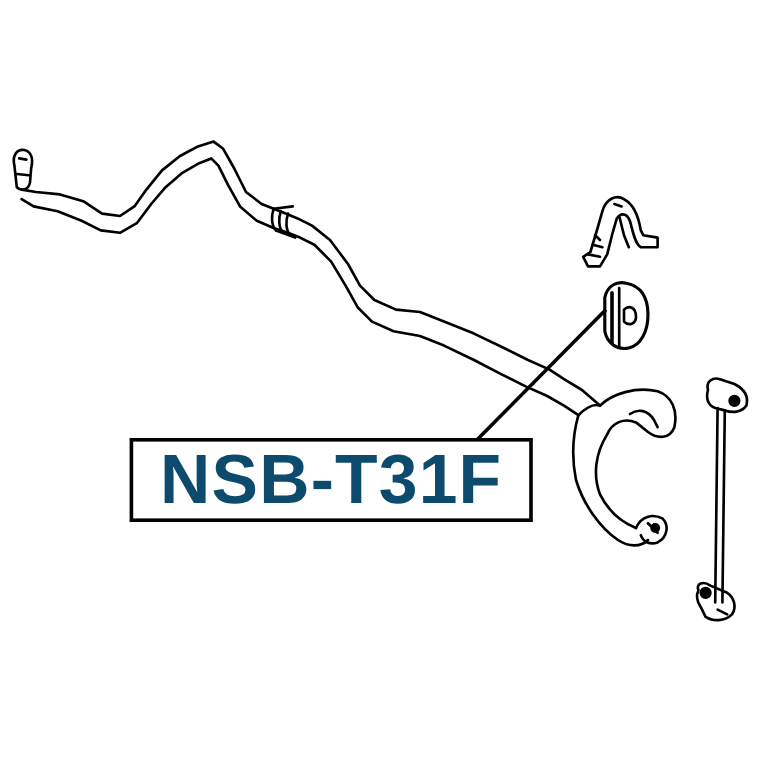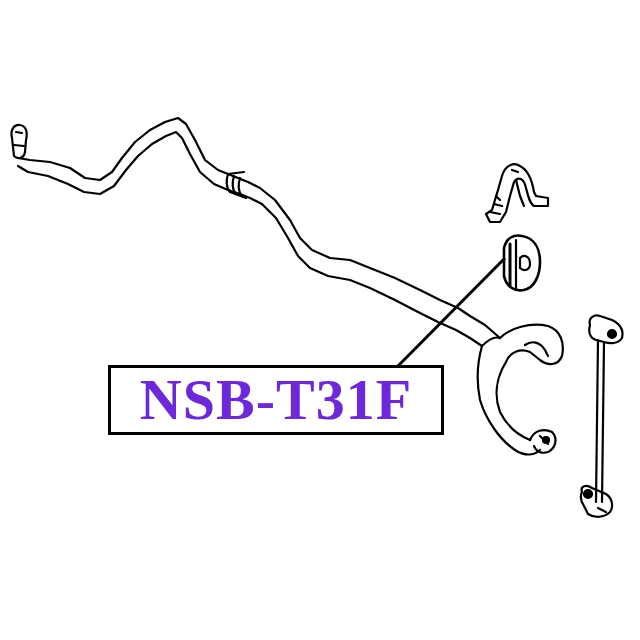--- a/index.html
+++ b/index.html
@@ -18,25 +18,25 @@
       width: 336px;
       height: 70px;
       border: 3px solid #000000;
       box-sizing: border-box;
       background: #ffffff;
       display: flex;
       align-items: center;
       justify-content: center;
     }
     .label-text {
-      font-family: Liberation Serif, serif;
+      font-family: Liberation Sans, sans-serif;
       font-weight: bold;
       font-size: 58px;
       letter-spacing: 1px;
-      color: #6d28d9;
+      color: #0c4a6e;
       line-height: 1;
     }
   </style>
 </head>
 <body>
 
 <div class="canvas">
   <svg class="art" width="640" height="640" viewBox="0 0 640 640">
     <g fill="none" stroke="#000" stroke-width="2.2" stroke-linejoin="round" stroke-linecap="round">
 

